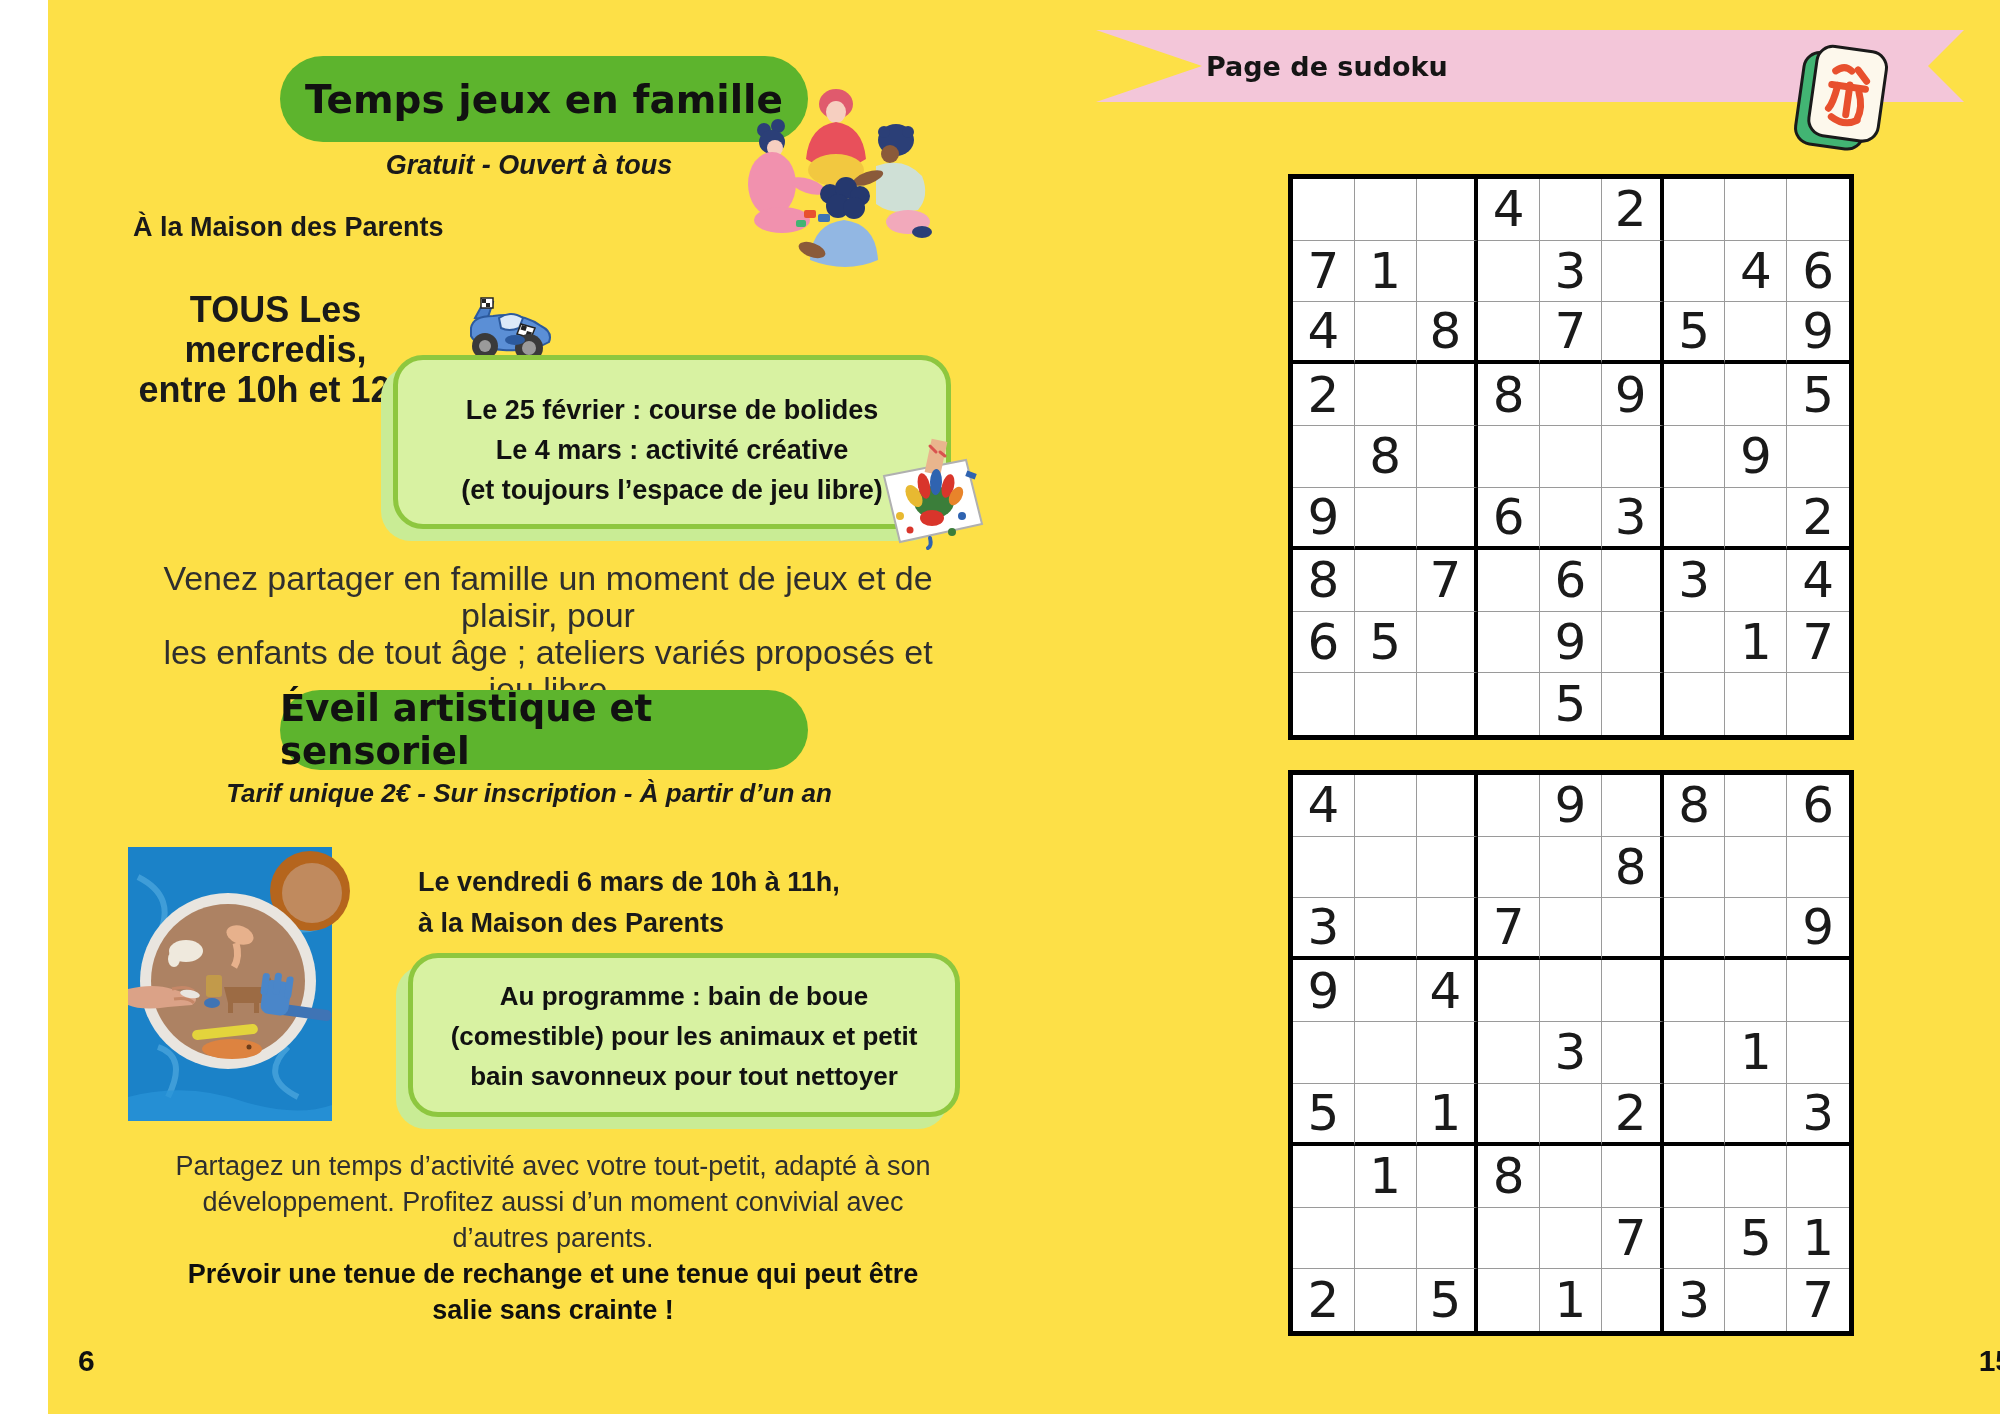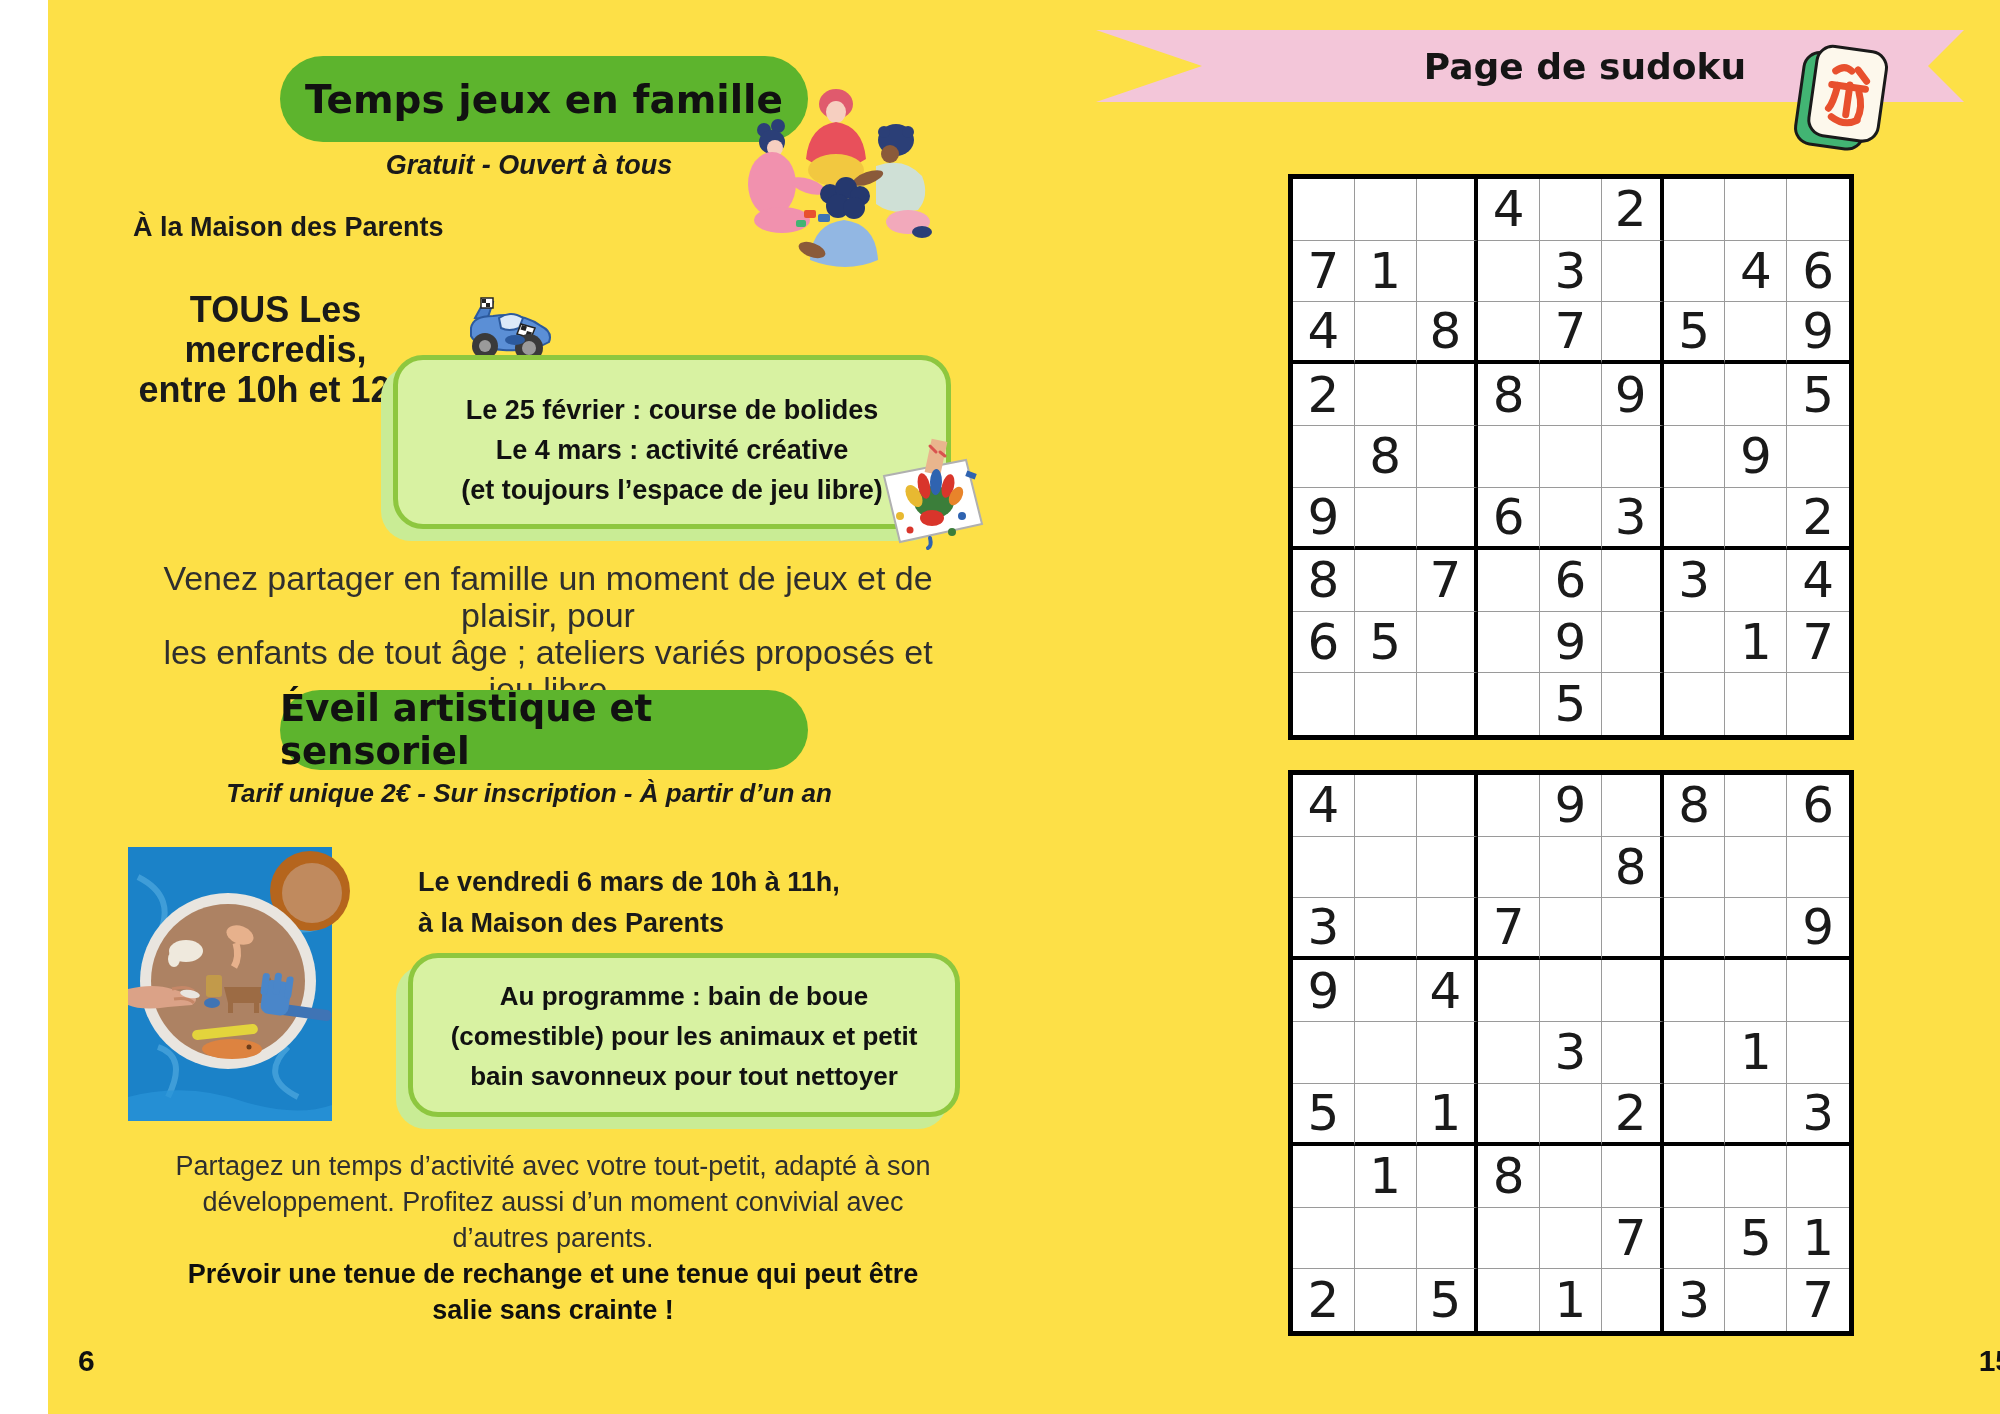--- a/index.html
+++ b/index.html
@@ -40,22 +40,22 @@
   .photo{position:absolute;left:80px;top:847px;width:204px;height:274px;}
 
   .pnum{position:absolute;font-size:30px;font-weight:bold;color:#111;}
   .pnum.left{left:30px;top:1344px;}
   .pnum.right{right:36px;top:1344px;}
 
   
   .banner{position:absolute;left:1048px;top:30px;width:868px;height:72px;
           background:var(--banner-pink,#f3c6d9);
           clip-path:polygon(0 0,100% 0,calc(100% - 36px) 50%,100% 100%,0 100%,106px 50%);
-          display:flex;align-items:center;justify-content:center;padding-left:110px;box-sizing:border-box;
-          font-family:"DejaVu Sans", sans-serif;font-weight:bold;font-size:36px;color:#151515;}
+          display:flex;align-items:center;padding-left:110px;box-sizing:border-box;
+          font-family:"DejaVu Sans", sans-serif;font-weight:bold;font-size:27px;color:#151515;}
   .tile{position:absolute;left:1748px;top:44px;width:92px;height:108px;transform:rotate(8deg);z-index:3;}
 
   .sudoku{position:absolute;width:566px;background:#fff;border:5px solid #000;box-sizing:border-box;
           display:grid;grid-template-columns:repeat(9,1fr);grid-template-rows:repeat(9,1fr);}
   #grid1{left:1240px;top:174px;height:566px;}
   #grid2{left:1240px;top:770px;height:566px;}
   .cell{border-right:1.5px solid #9a9a9a;border-bottom:1.5px solid #9a9a9a;
         display:flex;align-items:center;justify-content:center;
         font-family:"DejaVu Sans", sans-serif;font-size:50px;font-weight:400;color:#1a1a1a;}
   .cell.br{border-right:4.5px solid #000;}

